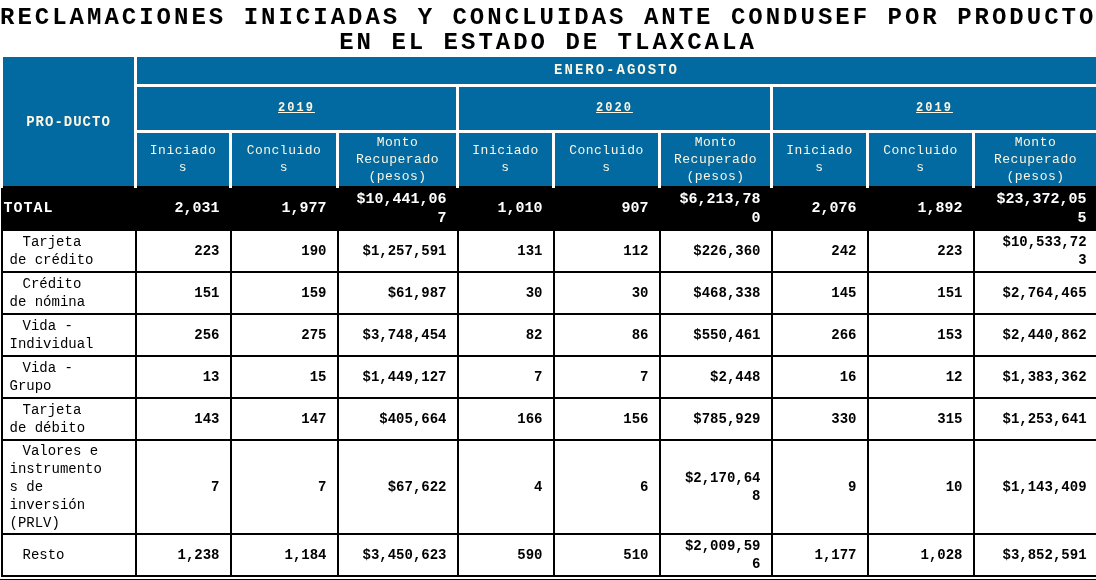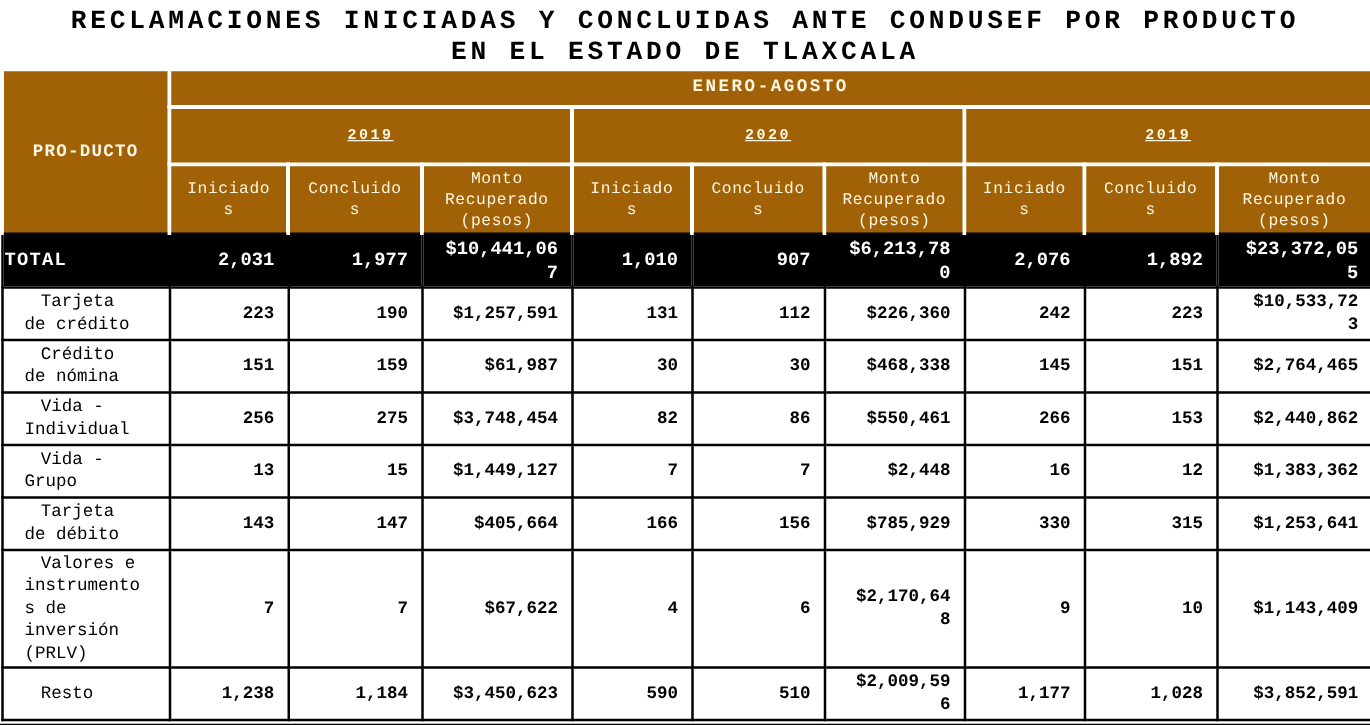--- a/index.html
+++ b/index.html
@@ -8,37 +8,37 @@
     width: 1096px; height: 580px;
     overflow: hidden;
     font-family: "Liberation Mono", "DejaVu Sans Mono", monospace;
     color: #000;
   }
   .page { width: 1096px; }
 
   
   .title-block { padding-top: 5px; text-align: center; }
   .title-line {
-    font-size: 21px; font-weight: bold;
+    font-size: 24px; font-weight: bold;
     letter-spacing: 3px; line-height: 25px;
     white-space: nowrap;
   }
 
   
   table.rec {
     border-collapse: collapse;
     table-layout: fixed;
     width: 1096px;
     margin-top: 2px;
   }
   table.rec td { overflow: hidden; vertical-align: middle; }
 
   
   td.gold {
-    background: #a16207;
+    background: #0369a1;
     color: #FDF6E0;
     border: 3px solid #ffffff;
     border-bottom-width: 0;
     text-align: center;
     white-space: pre-line;
   }
   td.gold.top { border-top-width: 0; }
   td.period-cell { font-size: 14px; font-weight: bold; letter-spacing: 2px; }
   td.product-head { font-size: 14px; font-weight: bold; letter-spacing: 1px; }
   td.year-cell { font-size: 12px; font-weight: bold; letter-spacing: 2px; text-decoration: underline; }
@@ -60,21 +60,21 @@
   
   tr.body-row td {
     border: 2px solid #000000;
     background: #ffffff;
     white-space: pre-line;
     font-size: 14px;
     line-height: 18px;
   }
   td.prod {
     text-align: left;
-    padding-left: 17px;
+    padding-left: 7px;
     text-indent: 13px;
   }
   td.num {
     text-align: right;
     padding-right: 10px;
     font-weight: bold;
   }
 
   
   tr.h-period  { height: 28px; }

